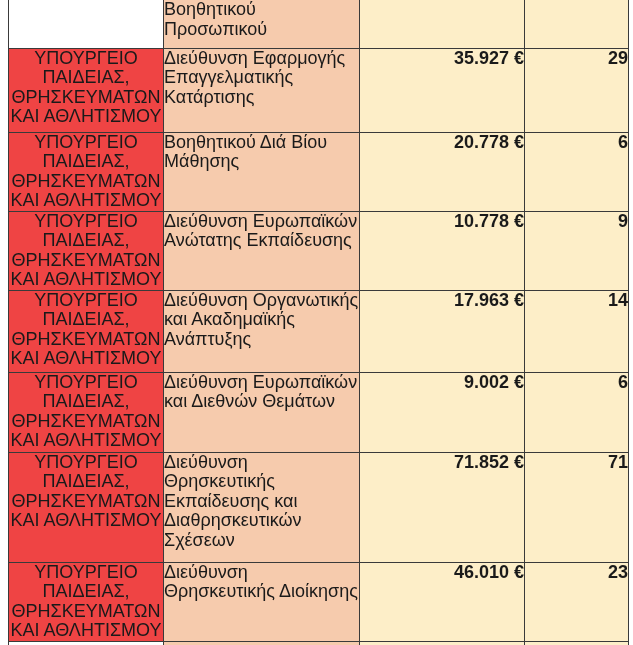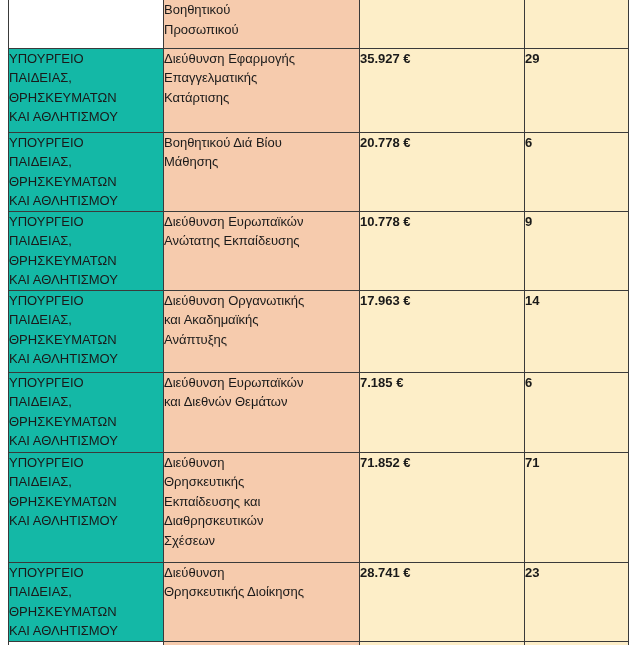--- a/index.html
+++ b/index.html
@@ -22,57 +22,59 @@
   table.data-table {
     border-collapse: collapse;
     table-layout: fixed;
     width: 620px;
     margin: 0;
   }
   table.data-table td {
     border: 1px solid #3a3a3a;
     padding: 0;
     vertical-align: top;
-    font-size: 13px;
+    font-size: 18px;
     line-height: 19.5px;
     color: #1a1a1a;
   }
   
   col.c-ministry { width: 155px; }
   col.c-directorate { width: 196px; }
   col.c-amount { width: 165px; }
   col.c-count { width: 104px; }
 
   td.ministry {
-    background: #14b8a6;
+    background: #ef4444;
     padding: 4px 0 3px 7px;
     vertical-align: middle;
+    text-align: center;
   }
   td.ministry .ministry-text {
     display: block;
     white-space: pre-line;
   }
   td.directorate {
     background: #f6cbad;
     padding: 5px 6px 4px 8px;
     vertical-align: middle;
   }
   td.directorate .dir-text {
     display: block;
     white-space: pre-line;
   }
   td.amount {
     background: #fdeec8;
+    text-align: right;
     font-weight: bold;
     padding: 0 12px 3px 0;
     vertical-align: bottom;
   }
   td.count {
     background: #fdeec8;
-    text-align: left;
+    text-align: right;
     font-weight: bold;
     padding: 0 0 3px 0;
     vertical-align: bottom;
   }
   td.blank-ministry {
     background: #ffffff;
     border-left: 1px solid #3a3a3a;
     border-right: 1px solid #3a3a3a;
     border-top: none;
     border-bottom: none;
@@ -167,21 +169,21 @@
           <td class="ministry">
             <span class="ministry-text">ΥΠΟΥΡΓΕΙΟ
 ΠΑΙΔΕΙΑΣ,
 ΘΡΗΣΚΕΥΜΑΤΩΝ
 ΚΑΙ ΑΘΛΗΤΙΣΜΟΥ</span>
           </td>
           <td class="directorate">
             <span class="dir-text">Διεύθυνση Ευρωπαϊκών
 και Διεθνών Θεμάτων</span>
           </td>
-          <td class="amount">7.185 €</td>
+          <td class="amount">9.002 €</td>
           <td class="count">6</td>
         </tr>
         <tr style="height: 110px;">
           <td class="ministry">
             <span class="ministry-text">ΥΠΟΥΡΓΕΙΟ
 ΠΑΙΔΕΙΑΣ,
 ΘΡΗΣΚΕΥΜΑΤΩΝ
 ΚΑΙ ΑΘΛΗΤΙΣΜΟΥ</span>
           </td>
           <td class="directorate">
@@ -198,21 +200,21 @@
           <td class="ministry">
             <span class="ministry-text">ΥΠΟΥΡΓΕΙΟ
 ΠΑΙΔΕΙΑΣ,
 ΘΡΗΣΚΕΥΜΑΤΩΝ
 ΚΑΙ ΑΘΛΗΤΙΣΜΟΥ</span>
           </td>
           <td class="directorate">
             <span class="dir-text">Διεύθυνση
 Θρησκευτικής Διοίκησης</span>
           </td>
-          <td class="amount">28.741 €</td>
+          <td class="amount">46.010 €</td>
           <td class="count">23</td>
         </tr>
         <tr class="row-clipped-bottom" style="height: 7px;">
           <td class="blank-ministry"></td>
           <td class="directorate">
             <span class="dir-text"></span>
           </td>
           <td class="amount"></td>
           <td class="count"></td>
         </tr>

